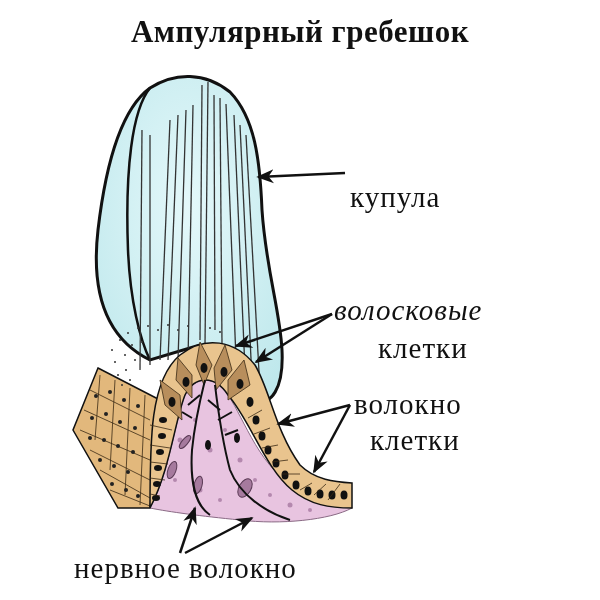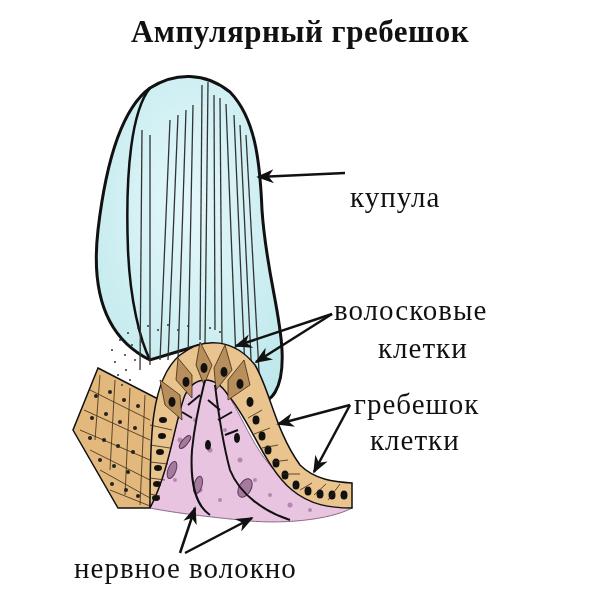--- a/index.html
+++ b/index.html
@@ -181,17 +181,17 @@
     <line x1="332" y1="314" x2="236" y2="346" marker-end="url(#arrow)"></line>
     <line x1="332" y1="314" x2="256" y2="362" marker-end="url(#arrow)"></line>
     <line x1="350" y1="405" x2="278" y2="424" marker-end="url(#arrow)"></line>
     <line x1="350" y1="405" x2="314" y2="472" marker-end="url(#arrow)"></line>
     <line x1="180" y1="553" x2="195" y2="508" marker-end="url(#arrow)"></line>
     <line x1="185" y1="553" x2="252" y2="518" marker-end="url(#arrow)"></line>
   </g>
 </svg>
 
 <div class="label" style="left:350px; top:154px;margin-top:25px;">купула</div>
-<div class="label" style="left:334px; top:292px;">волосковые</div>
+<div class="label" style="left:334px; top:292px;font-style:italic;">волосковые</div>
 <div class="label" style="left:378px; top:330px;">клетки</div>
-<div class="label" style="left:354px; top:386px;">гребешок</div>
+<div class="label" style="left:354px; top:386px;">волокно</div>
 <div class="label" style="left:370px; top:422px;">клетки</div>
 <div class="label" style="left:74px; top:550px;">нервное волокно</div>
 
 </body></html>

